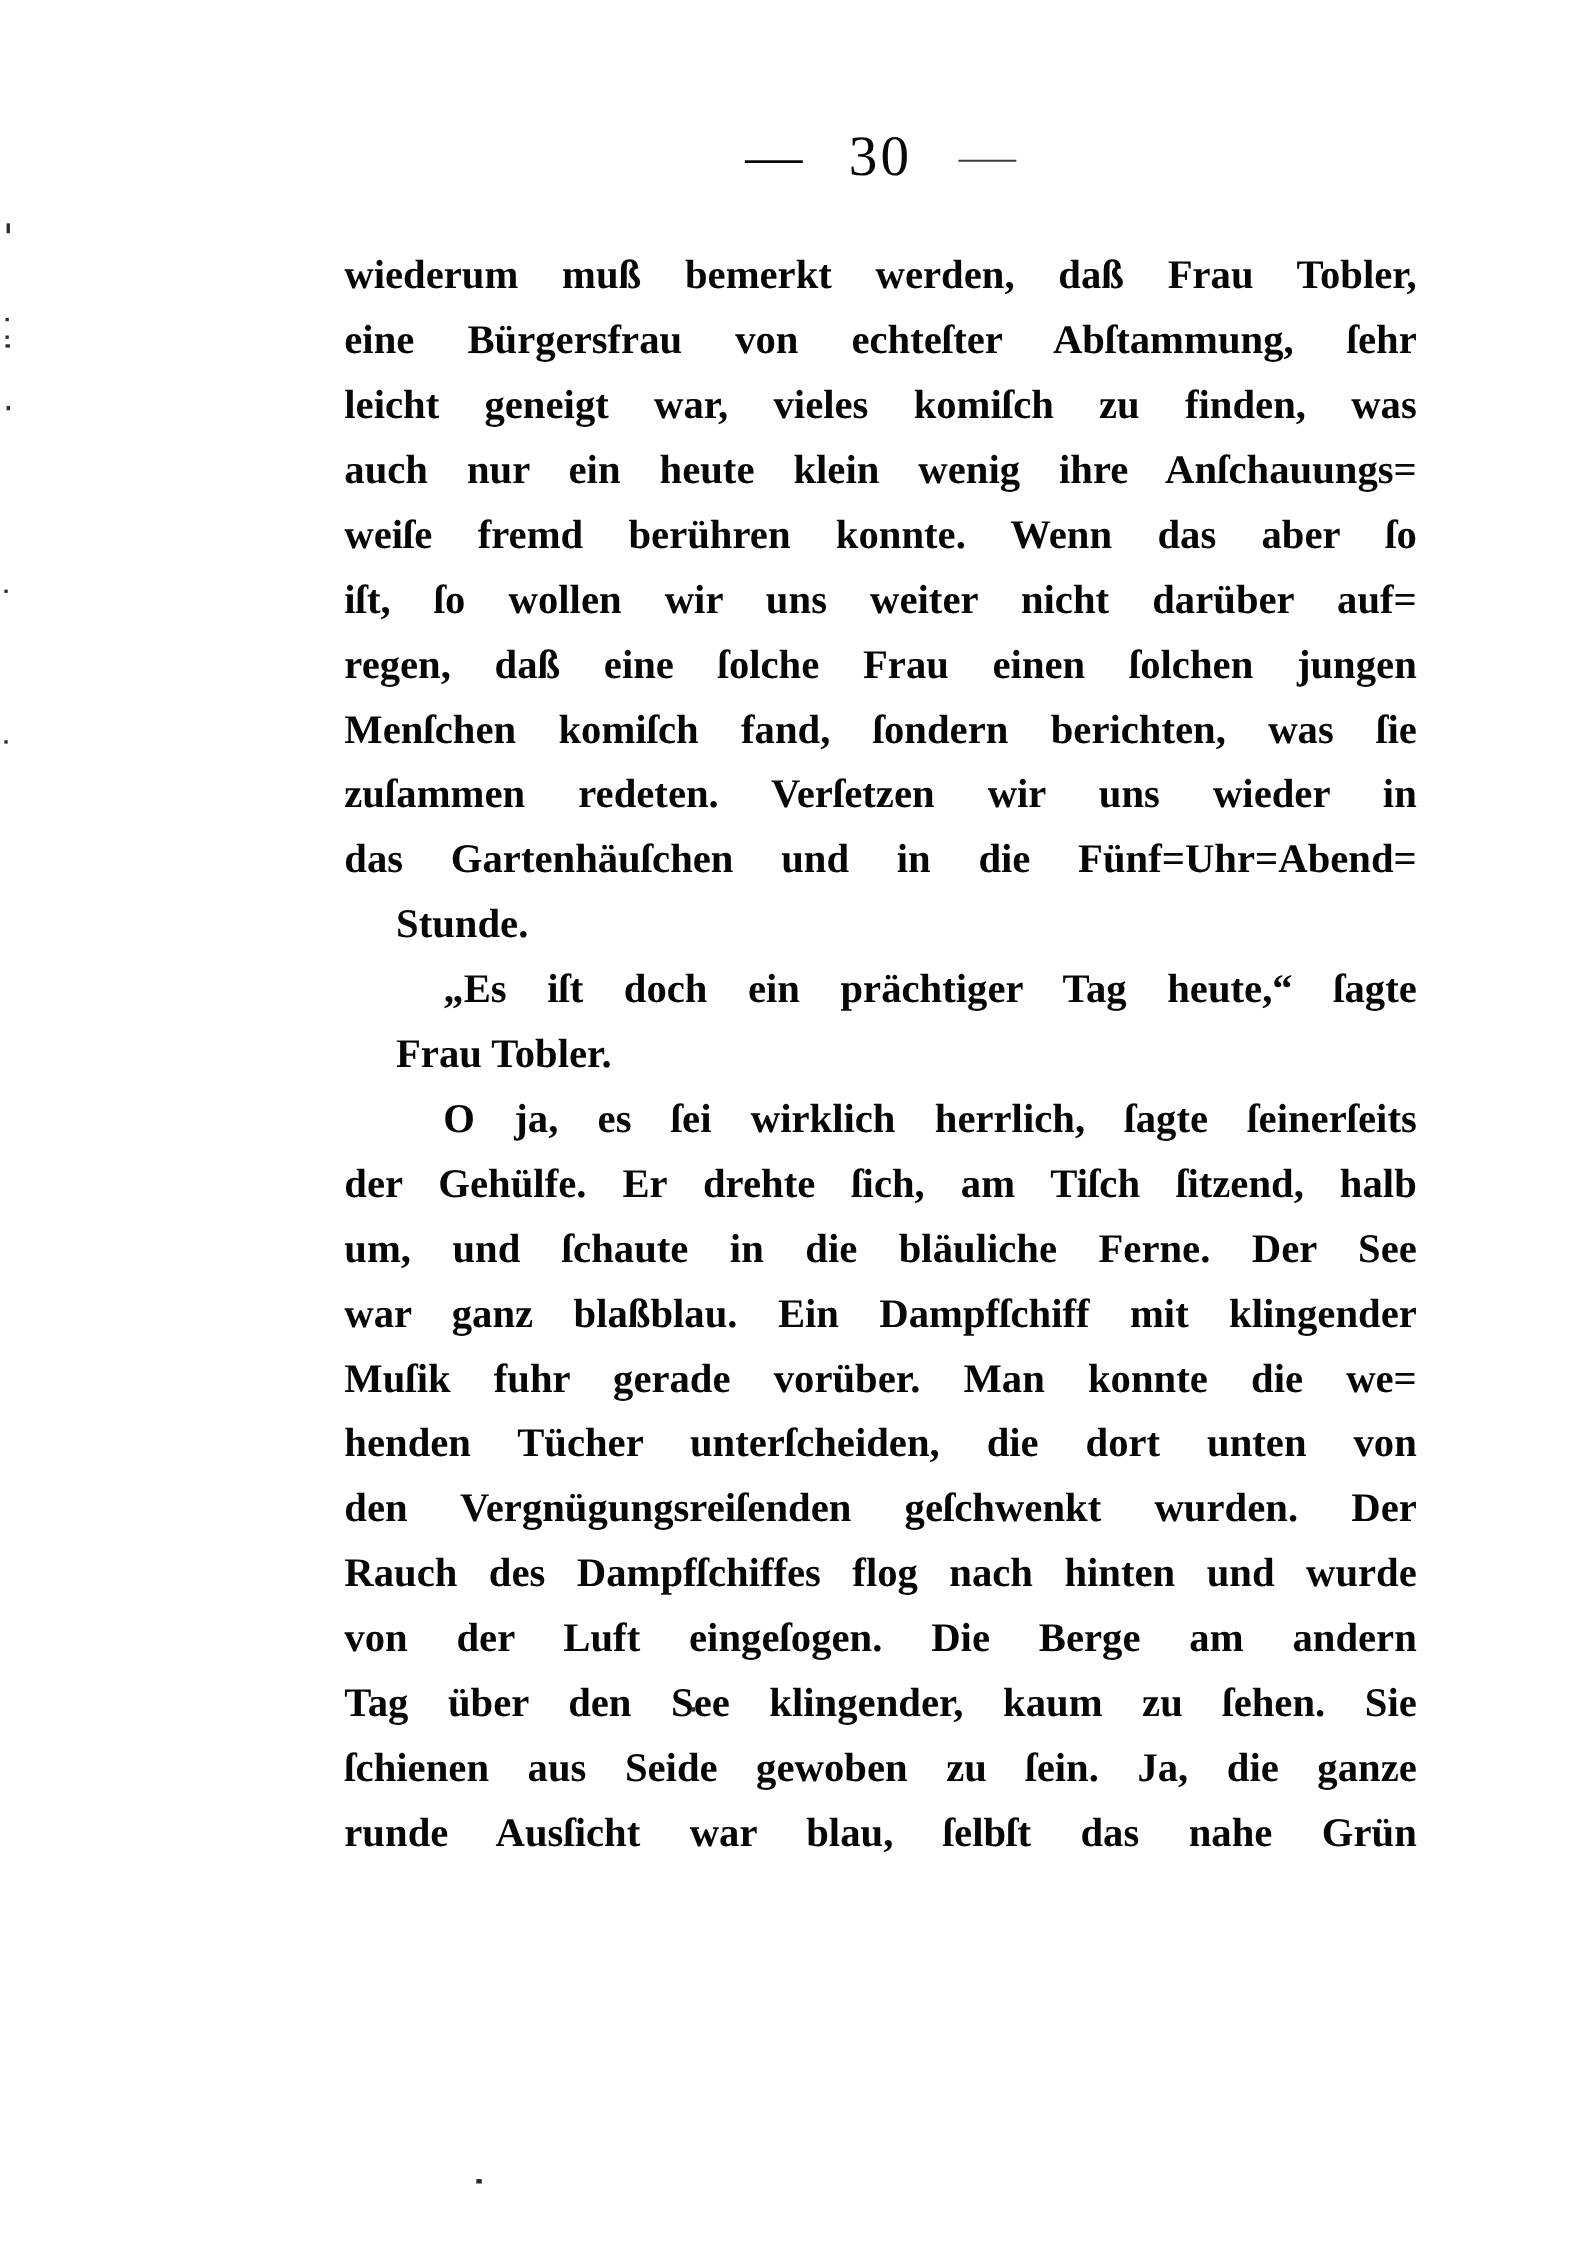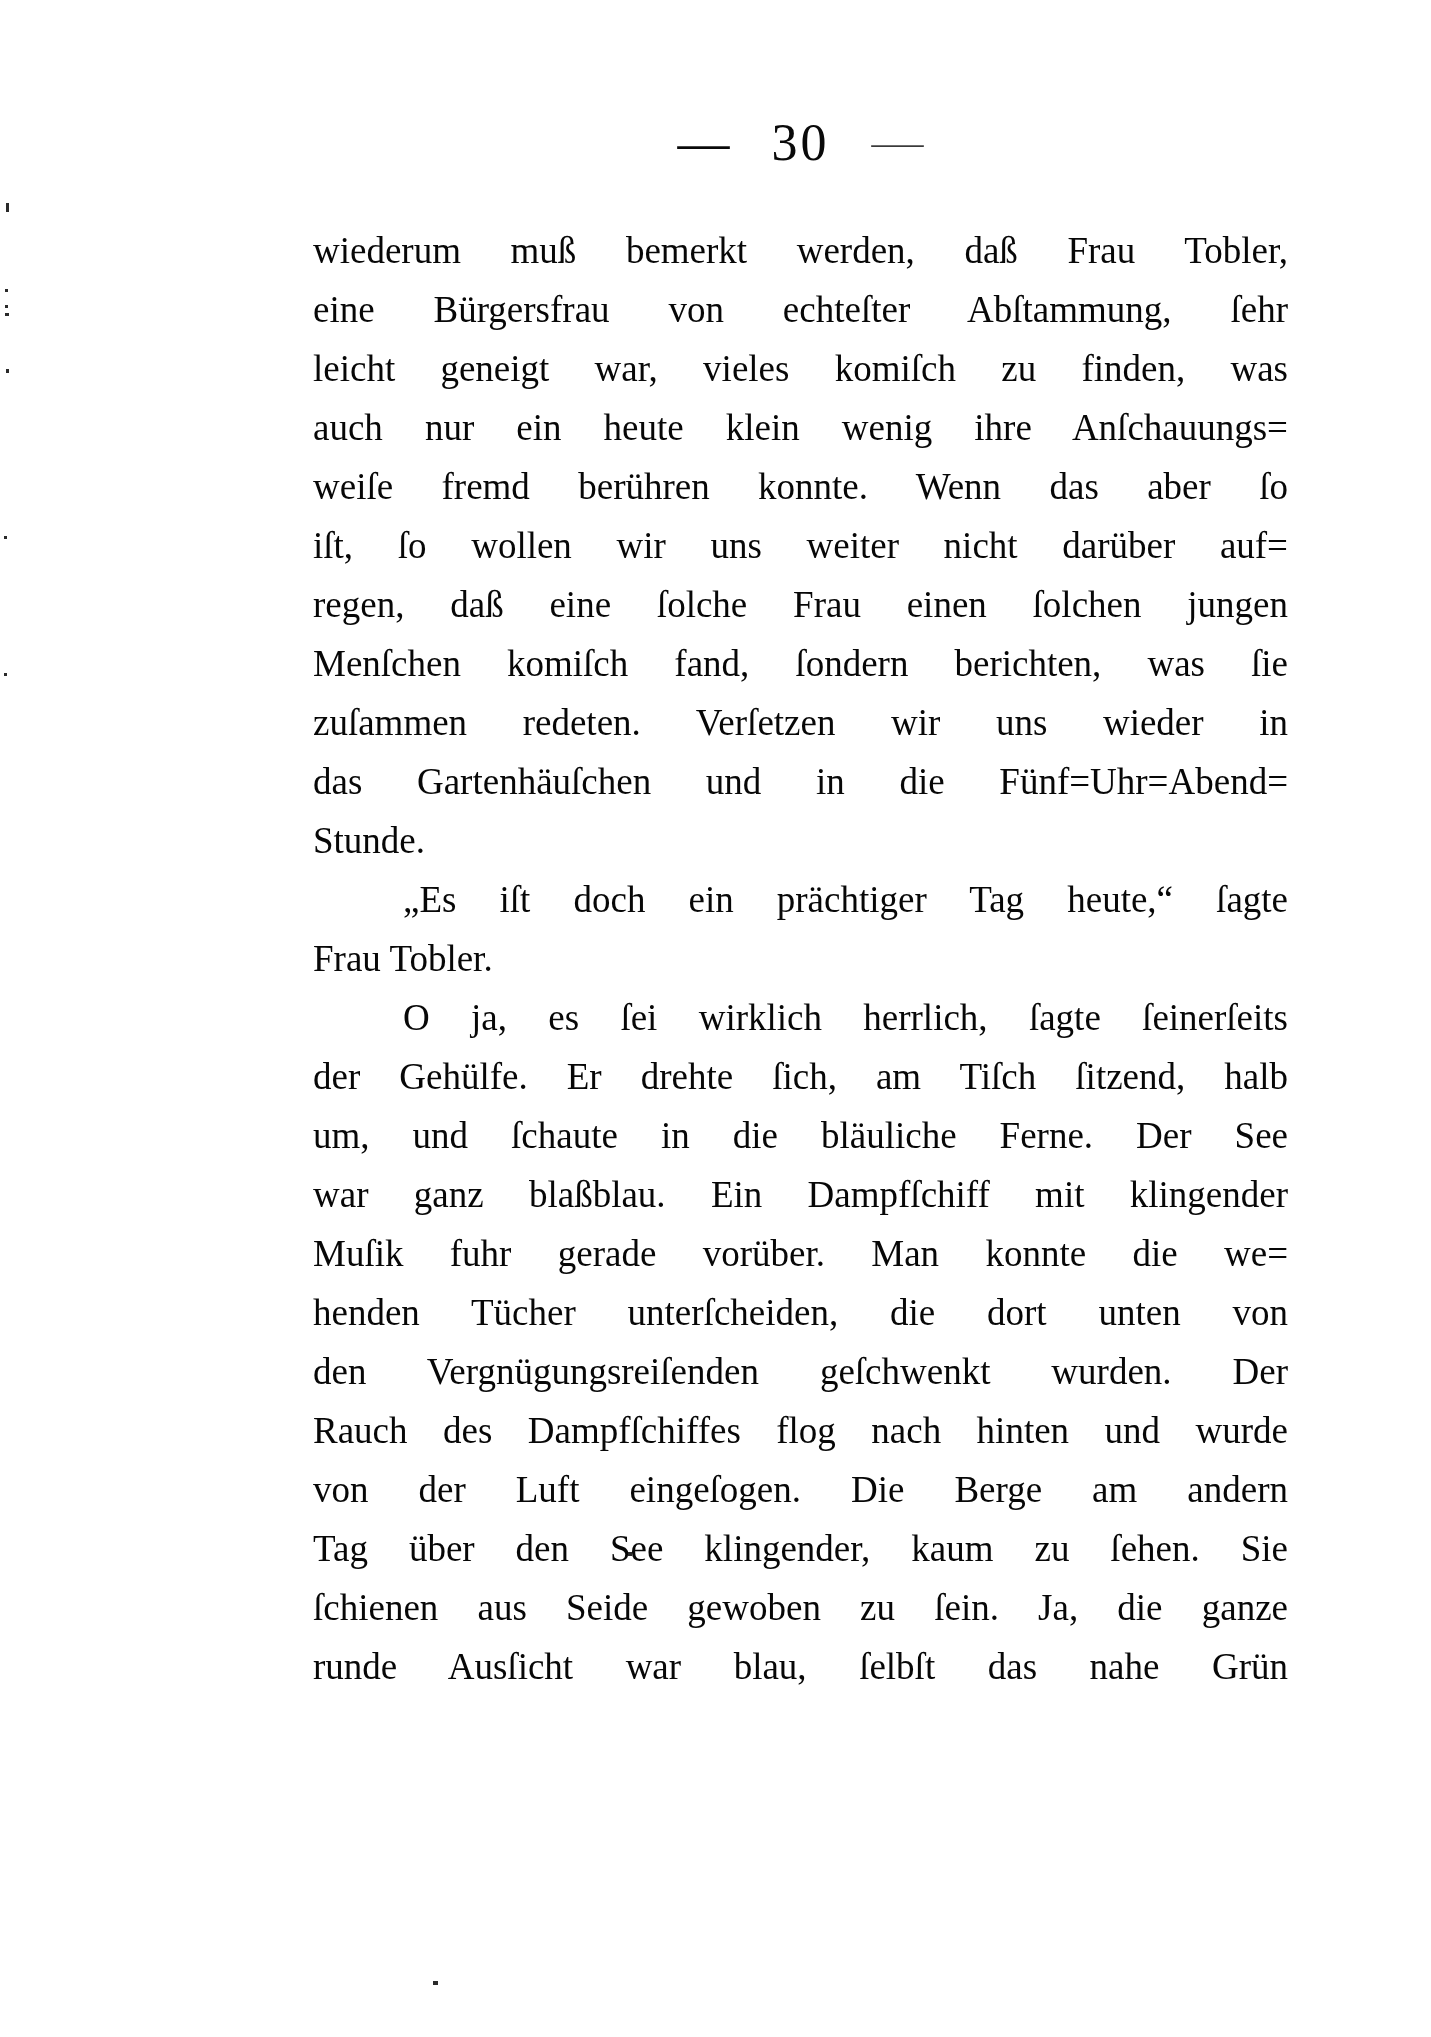--- a/index.html
+++ b/index.html
@@ -39,33 +39,34 @@
   .running-head .dash.right {
     opacity: 0.8;
     transform: scaleY(0.7);
   }
   .textblock {
     position: absolute;
     left: 313px;
     top: 221px;
     width: 975px;
     font-size: 37px;
-    font-weight: normal;
+    font-weight: bold;
     color: #070707;
   }
   .line {
     height: 59px;
     line-height: 59px;
     text-align: justify;
     text-align-last: justify;
     overflow: hidden;
   }
   .line.end {
     text-align: center;
     text-align-last: left;
+    margin-left: 47px;
   }
   .line.indent {
     text-indent: 90px;
   }
   .speck {
     position: absolute;
     background: #2a2a2a;
   }
 </style>
 </head>

